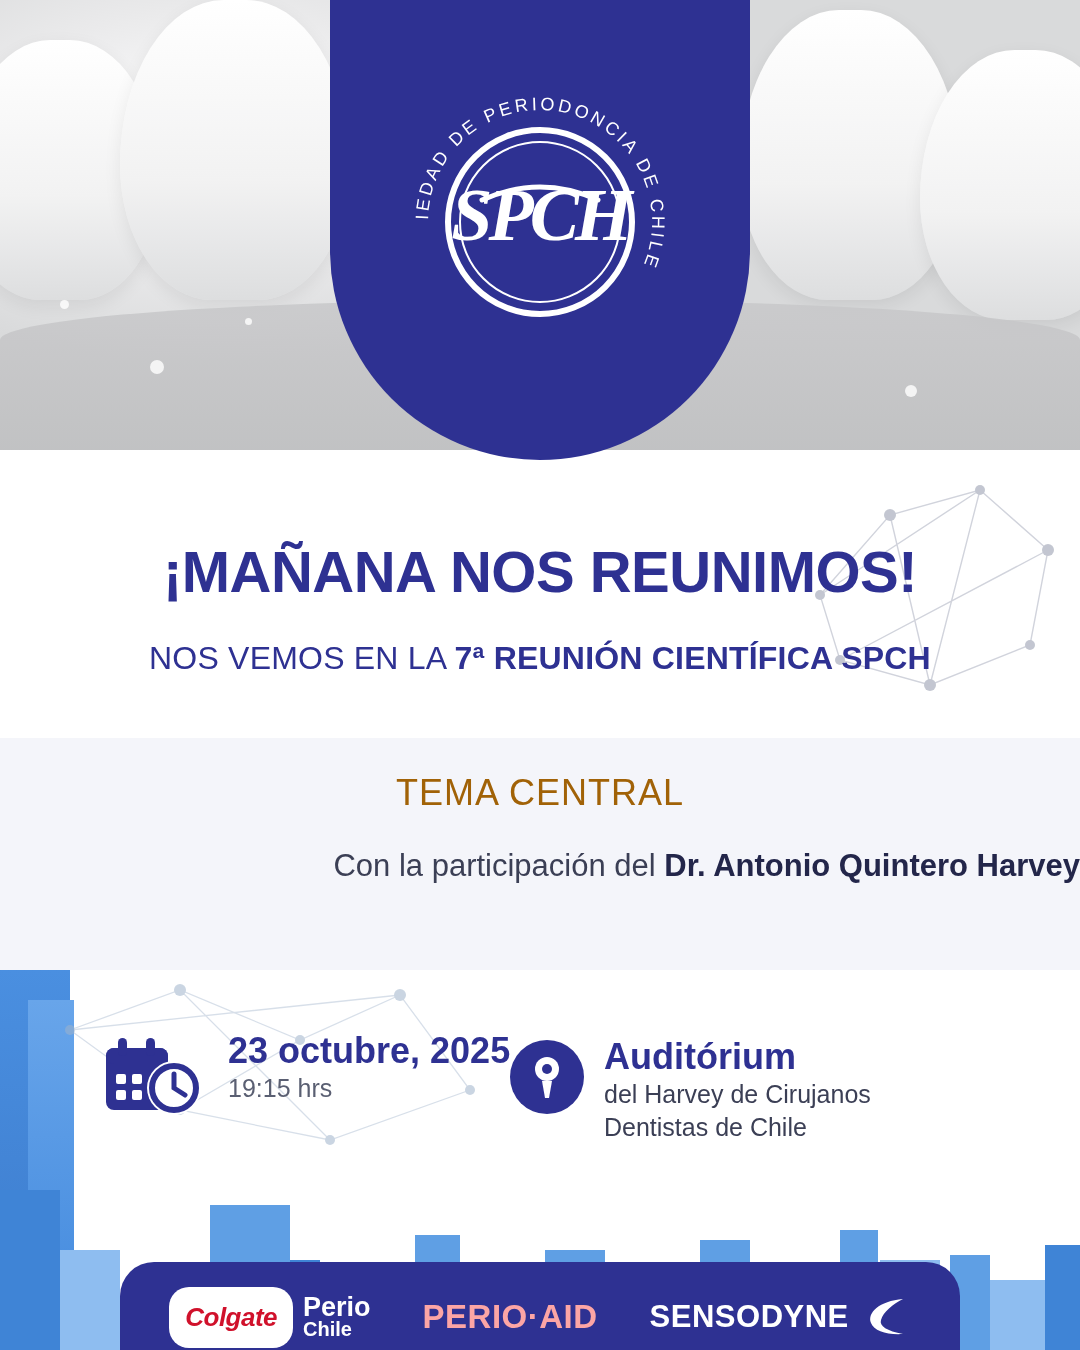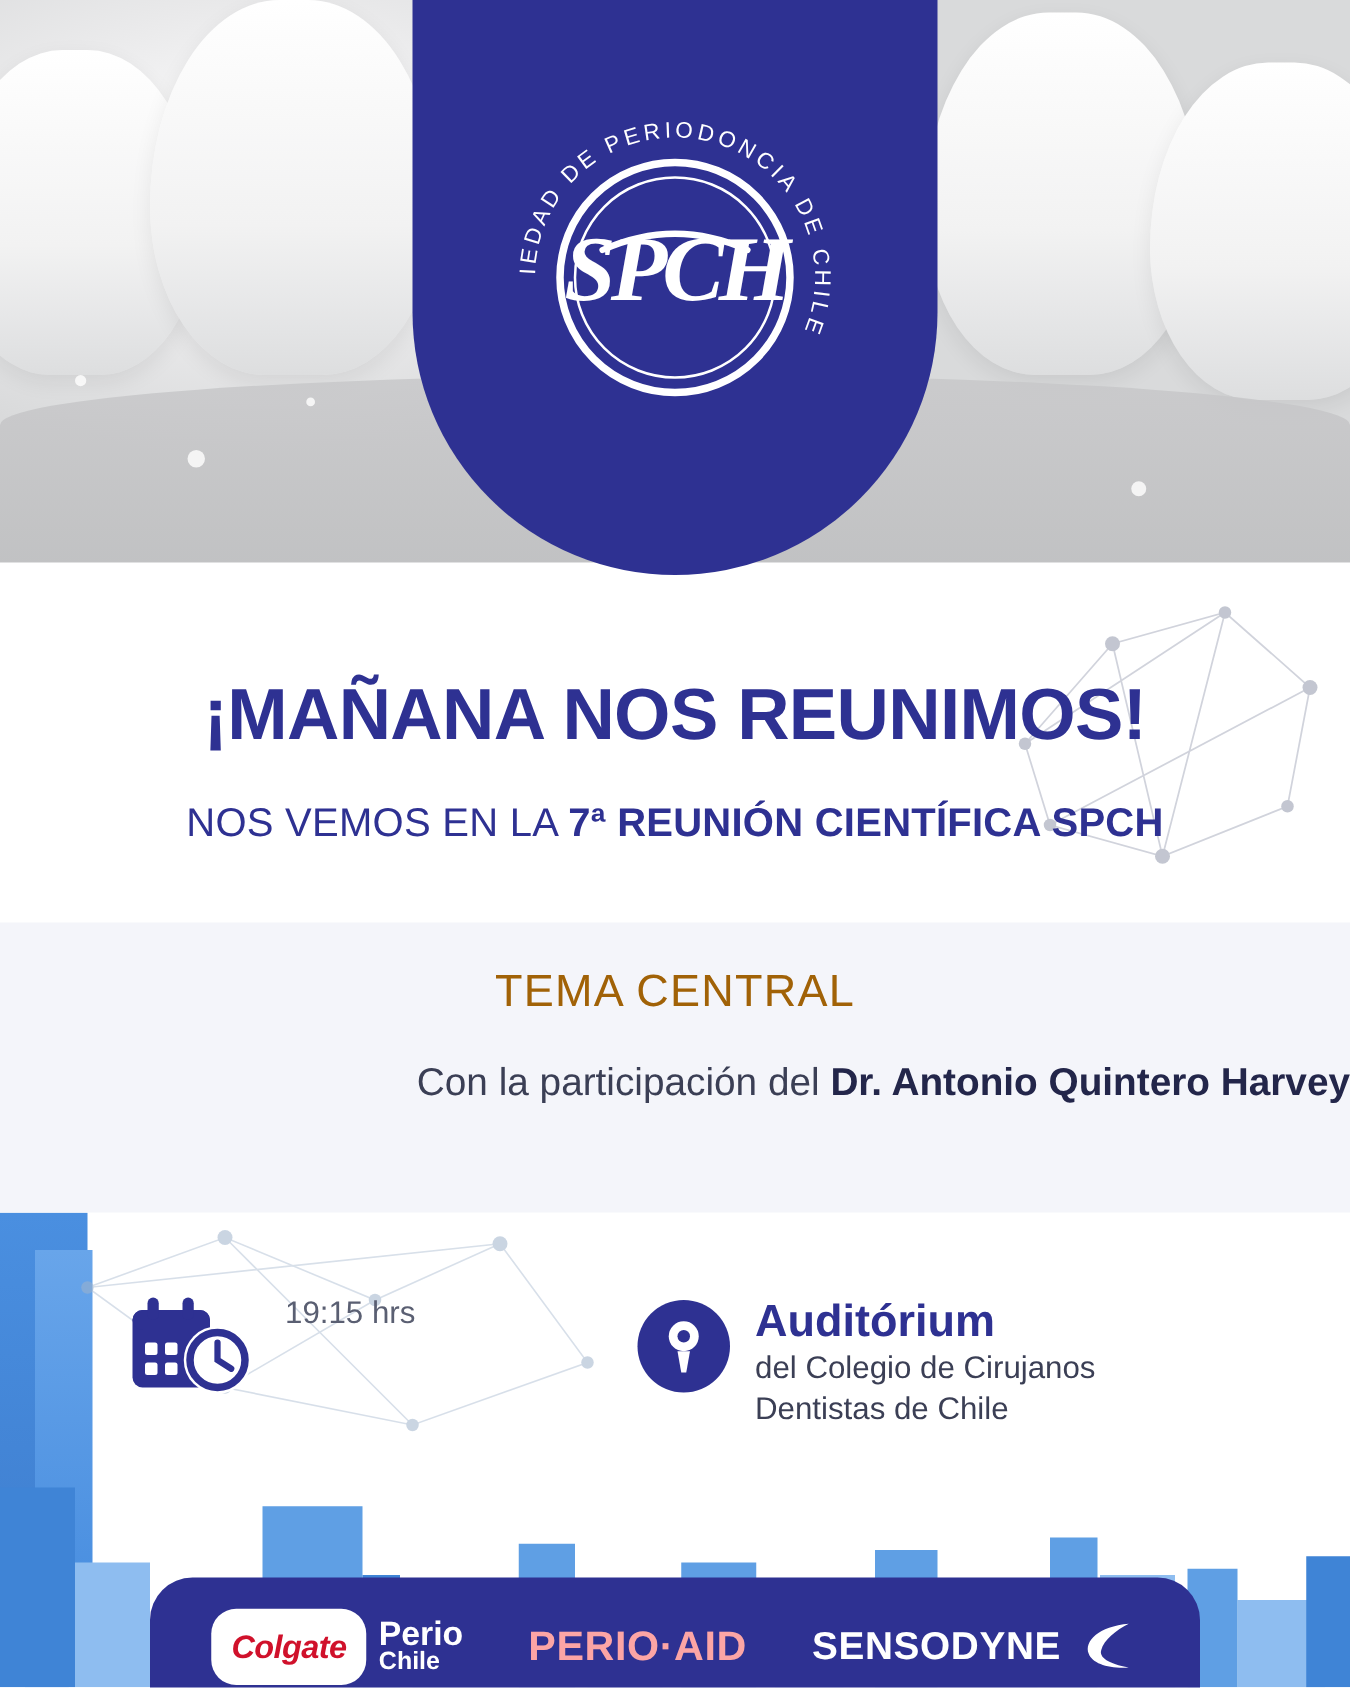--- a/index.html
+++ b/index.html
@@ -247,34 +247,35 @@
           <rect x="16" y="42" width="10" height="10" rx="2"></rect>
           <rect x="32" y="42" width="10" height="10" rx="2"></rect>
           <rect x="16" y="58" width="10" height="10" rx="2"></rect>
           <rect x="32" y="58" width="10" height="10" rx="2"></rect>
         </g>
         <circle cx="74" cy="56" r="27" fill="#ffffff"></circle>
         <circle cx="74" cy="56" r="22" fill="none" stroke="#2e3192" stroke-width="6"></circle>
         <path d="M74,42 L74,56 L85,63" stroke="#2e3192" stroke-width="5" fill="none" stroke-linecap="round"></path>
       </svg>
       <div class="info-text">
+        <div class="date-main">23 octubre, 2025</div>
         <div class="date-sub">19:15 hrs</div>
       </div>
     </div>
 
     <div class="info-block info-place">
       <svg width="78" height="78" viewBox="0 0 78 78">
         <circle cx="39" cy="39" r="37" fill="#2e3192"></circle>
         <circle cx="39" cy="31" r="12" fill="#ffffff"></circle>
         <circle cx="39" cy="31" r="5" fill="#2e3192"></circle>
         <path d="M34,43 L44,43 L41,60 L37,60 Z" fill="#ffffff"></path>
       </svg>
       <div class="info-text">
         <div class="place-main">Auditórium</div>
-        <div class="place-sub">del Colegio de Cirujanos</div>
+        <div class="place-sub">del Harvey de Cirujanos</div>
         <div class="place-sub">Dentistas de Chile</div>
       </div>
     </div>
   </div>
 
   <div class="sponsors">
     <div class="sp">
       <div class="colgate-pill">Colgate</div>
       <div class="periogard">
         <span>Perio</span>

